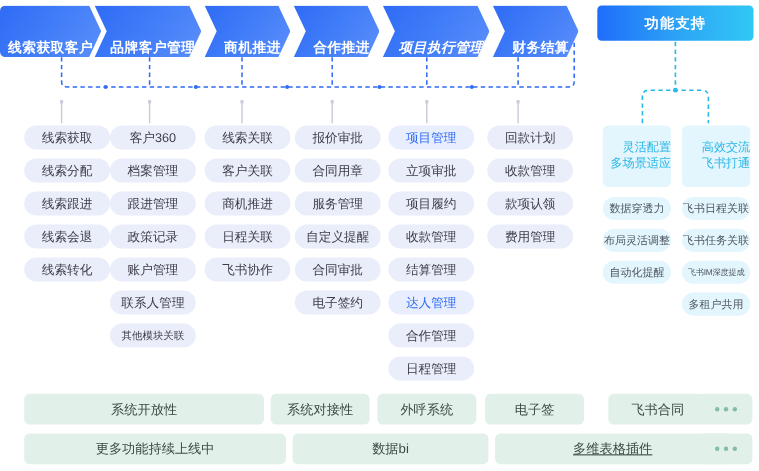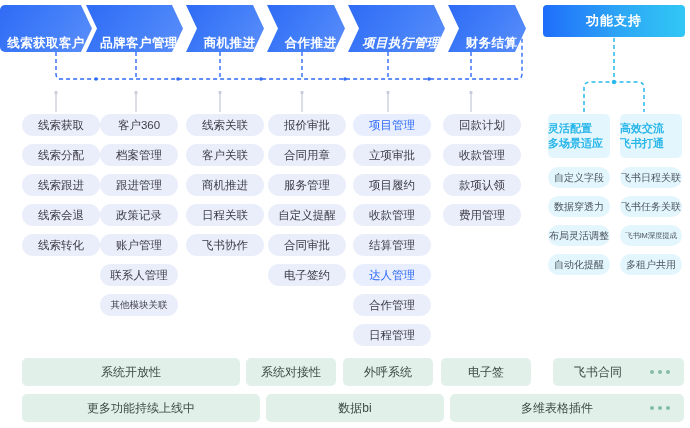--- a/index.html
+++ b/index.html
@@ -53,25 +53,25 @@
     font-size: 11.5px;
     display: flex; align-items: center; justify-content: center;
     white-space: nowrap;
   }
   .pill.hl { color: #2f6bf5; background: #e8eefd; text-align: center; }
   .pill.small { font-size: 9.5px; }
 
   
   .rcol { position: absolute; top: 114px; width: 62px; }
   .rhead {
-    height: 44px; border-radius: 5px;
+    height: 56px; border-radius: 5px;
     background: #e4f6fd;
     color: #29b6e8;
-    font-size: 11px; font-weight: 700;
-    display: flex; flex-direction: column; align-items: flex-start; justify-content: center;
+    font-size: 11px; font-weight: 400;
+    display: flex; flex-direction: column; align-items: flex-end; justify-content: center;
     line-height: 1.35;
     margin-bottom: 9px;
   }
   .rpill {
     height: 21px; margin-bottom: 8px; border-radius: 11px;
     background: #e4f6fd; color: #4b5560;
     font-size: 10px;
     display: flex; align-items: center; justify-content: center;
     white-space: nowrap;
   }
@@ -207,21 +207,20 @@
         <div class="pill">费用管理</div>
       </div>
     </div>
 
   <div class="cols" id="rcols">
       <div class="rcol" style="left: 548px;">
         <div class="rhead">
           <span>灵活配置</span>
           <span>多场景适应</span>
         </div>
-        <div class="rpill">自定义字段</div>
         <div class="rpill">数据穿透力</div>
         <div class="rpill">布局灵活调整</div>
         <div class="rpill">自动化提醒</div>
       </div>
       <div class="rcol" style="left: 620px;">
         <div class="rhead">
           <span>高效交流</span>
           <span>飞书打通</span>
         </div>
         <div class="rpill">飞书日程关联</div>
@@ -239,21 +238,21 @@
       <div class="bcell" style="left: 553px; width: 90px; top: 358px;">飞书合同</div>
       <div class="bcell" style="left: 636px; width: 48px; top: 358px;">
         <span class="dots">
           <i></i>
           <i></i>
           <i></i>
         </span>
       </div>
       <div class="bcell" style="left: 22px; width: 238px; top: 394px; text-align: right;">更多功能持续上线中</div>
       <div class="bcell" style="left: 266px; width: 178px; top: 394px;">数据bi</div>
-      <div class="bcell" style="left: 450px; width: 214px; top: 394px;">多维表格插件</div>
+      <div class="bcell" style="left: 450px; width: 214px; top: 394px; text-decoration: underline;">多维表格插件</div>
       <div class="bcell" style="left: 636px; width: 48px; top: 394px;">
         <span class="dots">
           <i></i>
           <i></i>
           <i></i>
         </span>
       </div>
     </div>
 
 </div>

